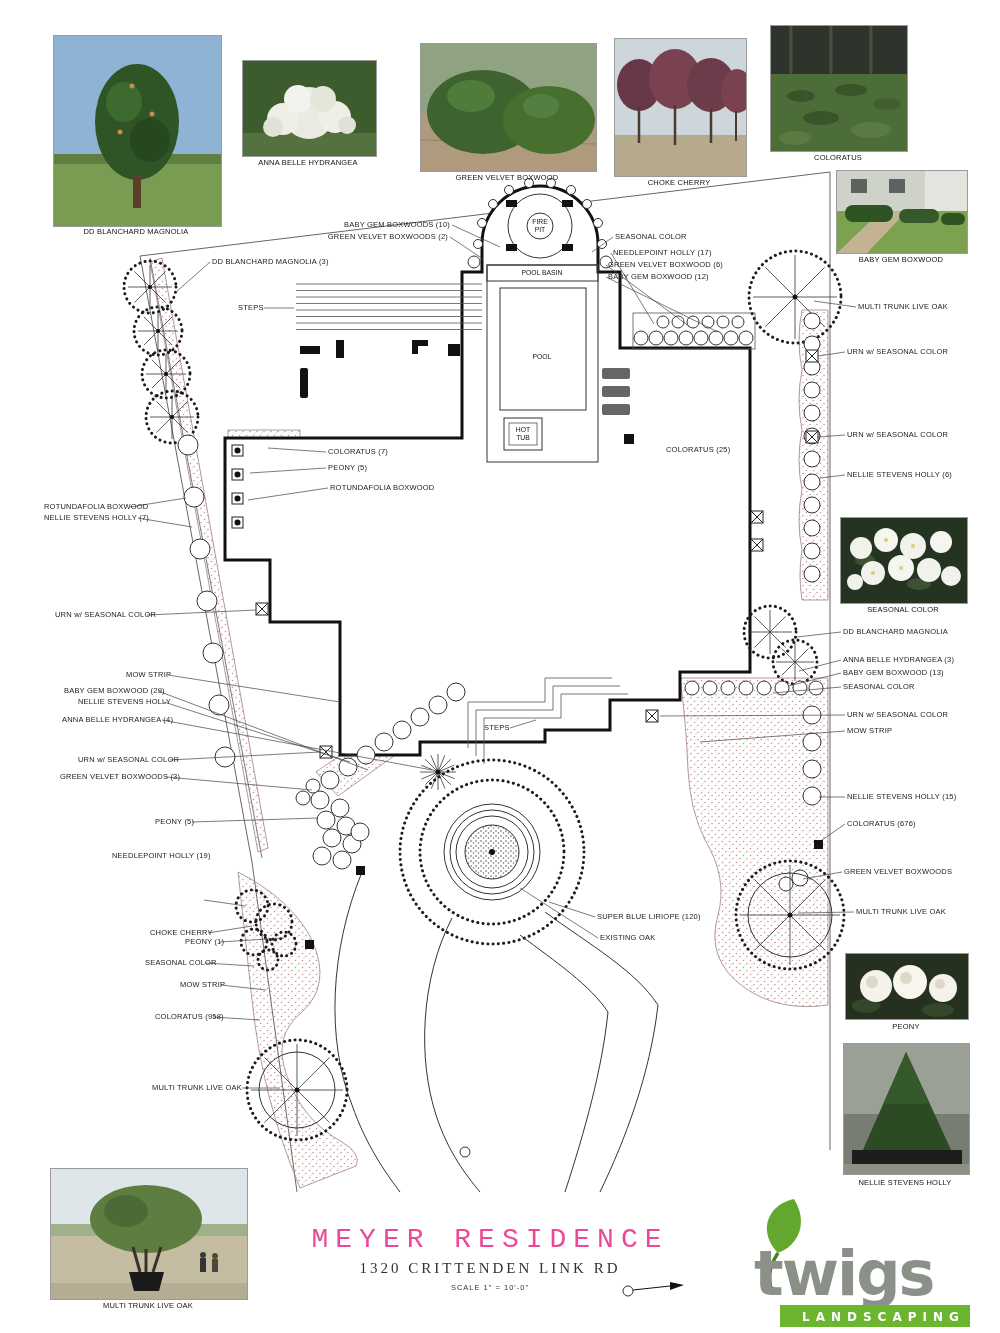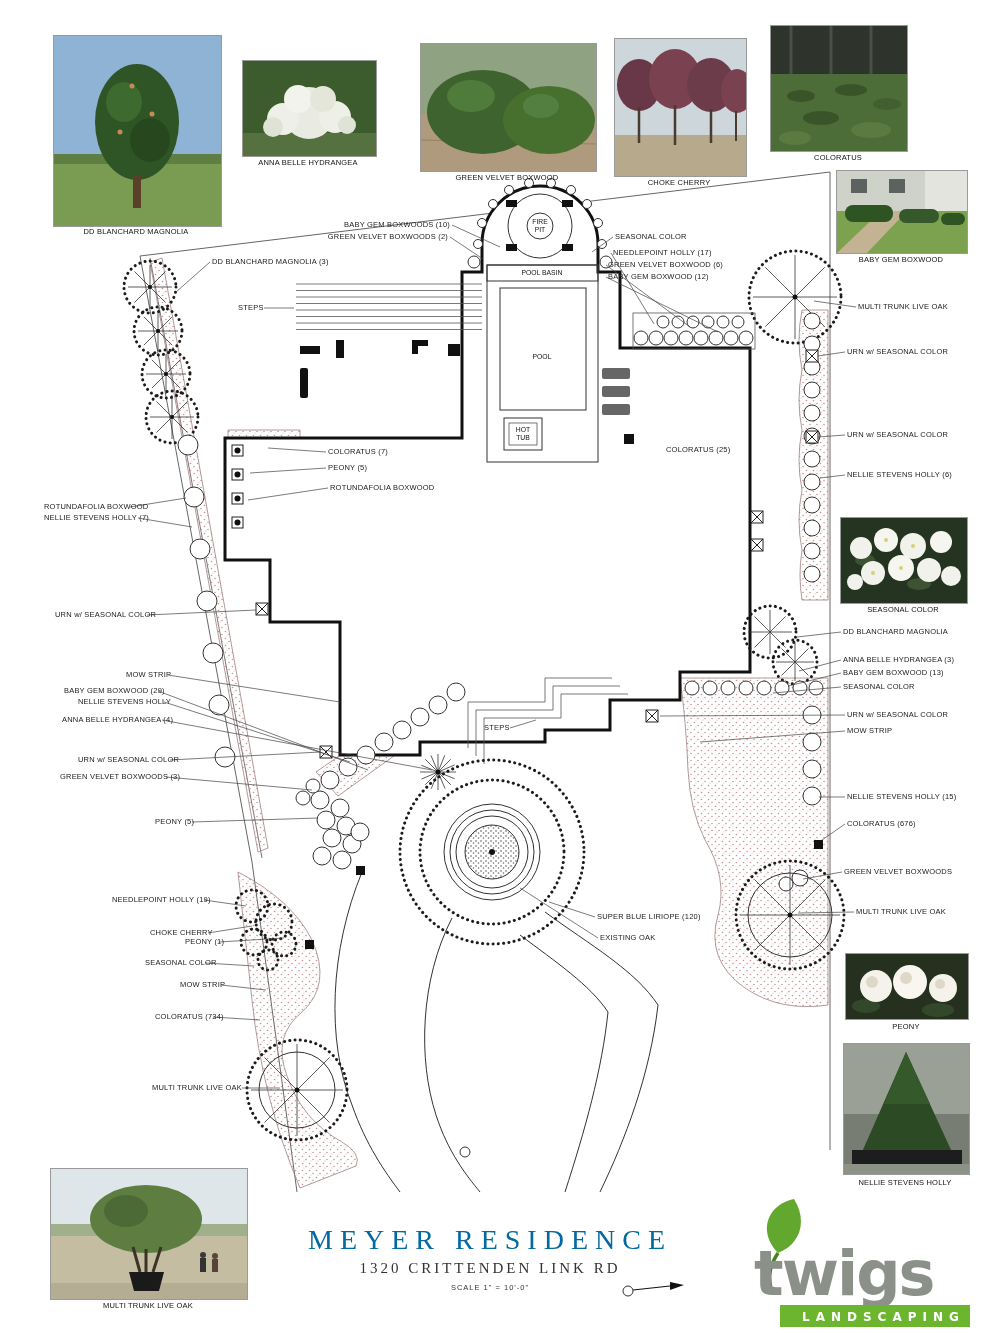--- a/index.html
+++ b/index.html
@@ -9,21 +9,21 @@
   .callout{position:absolute;font-size:7.5px;line-height:1.1;letter-spacing:.2px;
            white-space:nowrap;color:#1a1a1a;}
   .callout.r{text-align:right;}
   .feature-label{position:absolute;font-size:6.8px;line-height:1.15;text-align:center;color:#111;}
   .feature-label.wrap{white-space:normal;}
   .photo{position:absolute;border:1px solid #9a9a9a;background:#ccc;}
   .photo svg{display:block;}
   .photo-label{position:absolute;font-size:7.5px;color:#111;transform:translateX(-50%);
                white-space:nowrap;letter-spacing:.2px;}
   .title-name{position:absolute;left:180px;top:1224px;width:620px;text-align:center;
-              font-family:Liberation Serif, serif;font-size:28px;letter-spacing:7px;color:#0369a1;}
+              font-family:Liberation Mono, monospace;font-size:28px;letter-spacing:7px;color:#ec4899;}
   .title-address{position:absolute;left:180px;top:1260px;width:620px;text-align:center;
               font-family:"Liberation Serif",serif;font-size:15px;letter-spacing:3px;color:#333;}
   .title-scale{position:absolute;left:180px;top:1283px;width:620px;text-align:center;
               font-size:7.5px;letter-spacing:1px;color:#333;}
   .logo{position:absolute;left:740px;top:1195px;width:240px;height:138px;}
   
   .bold{fill:#fff;stroke:#111;stroke-width:3;}
   .thin{fill:none;stroke:#333;stroke-width:1;}
   .hair{fill:none;stroke:#555;stroke-width:.8;}
   .prop{fill:none;stroke:#666;stroke-width:1;}
@@ -384,29 +384,29 @@
   <div class="callout" style="left:62px;top:716px">ANNA BELLE HYDRANGEA (4)</div>
   <div class="callout" style="left:484px;top:724px">STEPS</div>
   <div class="callout" style="left:847px;top:711px">URN w/ SEASONAL COLOR</div>
   <div class="callout" style="left:847px;top:727px">MOW STRIP</div>
   <div class="callout" style="left:78px;top:756px">URN w/ SEASONAL COLOR</div>
   <div class="callout" style="left:60px;top:773px">GREEN VELVET BOXWOODS (3)</div>
   <div class="callout" style="left:847px;top:793px">NELLIE STEVENS HOLLY (15)</div>
   <div class="callout" style="left:155px;top:818px">PEONY (5)</div>
   <div class="callout" style="left:847px;top:820px">COLORATUS (676)</div>
   <div class="callout" style="left:844px;top:868px">GREEN VELVET BOXWOODS</div>
-  <div class="callout" style="left:112px;top:896px">NEEDLEPOINT HOLLY (19)</div>
+  <div class="callout" style="left:112px;top:852px">NEEDLEPOINT HOLLY (19)</div>
   <div class="callout" style="left:856px;top:908px">MULTI TRUNK LIVE OAK</div>
   <div class="callout" style="left:150px;top:929px">CHOKE CHERRY</div>
   <div class="callout" style="left:185px;top:938px">PEONY (1)</div>
   <div class="callout" style="left:145px;top:959px">SEASONAL COLOR</div>
   <div class="callout" style="left:180px;top:981px">MOW STRIP</div>
   <div class="callout" style="left:597px;top:913px">SUPER BLUE LIRIOPE (120)</div>
   <div class="callout" style="left:600px;top:934px">EXISTING OAK</div>
-  <div class="callout" style="left:155px;top:1013px">COLORATUS (734)</div>
+  <div class="callout" style="left:155px;top:1013px">COLORATUS (958)</div>
   <div class="callout" style="left:152px;top:1084px">MULTI TRUNK LIVE OAK</div>
 
   <div class="feature-label wrap" style="left:527px;top:218px;width:26px">FIRE PIT</div>
   <div class="feature-label" style="left:506px;top:269px;width:72px">POOL BASIN</div>
   <div class="feature-label" style="left:527px;top:353px;width:30px">POOL</div>
   <div class="feature-label wrap" style="left:509px;top:426px;width:28px">HOT TUB</div>
 
   <div class="photo" style="left:53px;top:35px">
     <svg width="167" height="190" viewBox="0 0 167 190">
       <rect width="167" height="125" fill="#8fb3d4"></rect>

